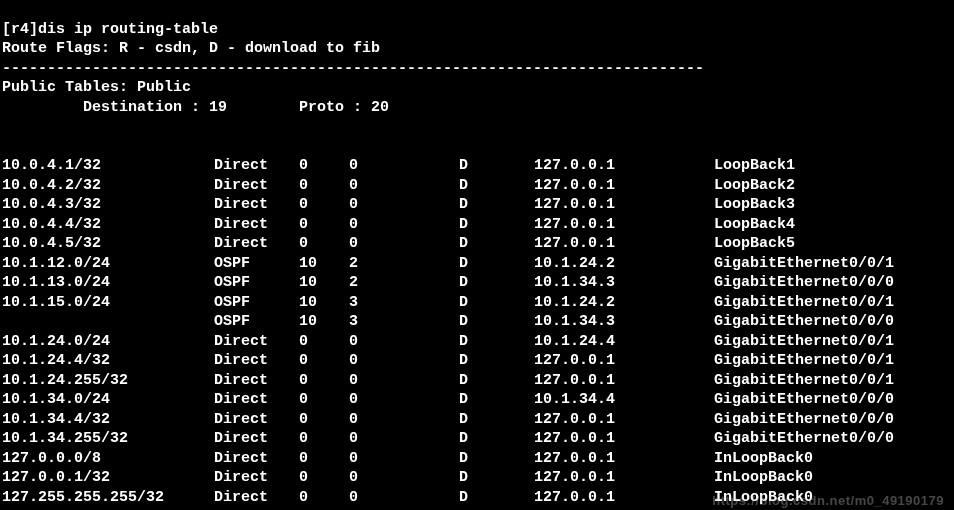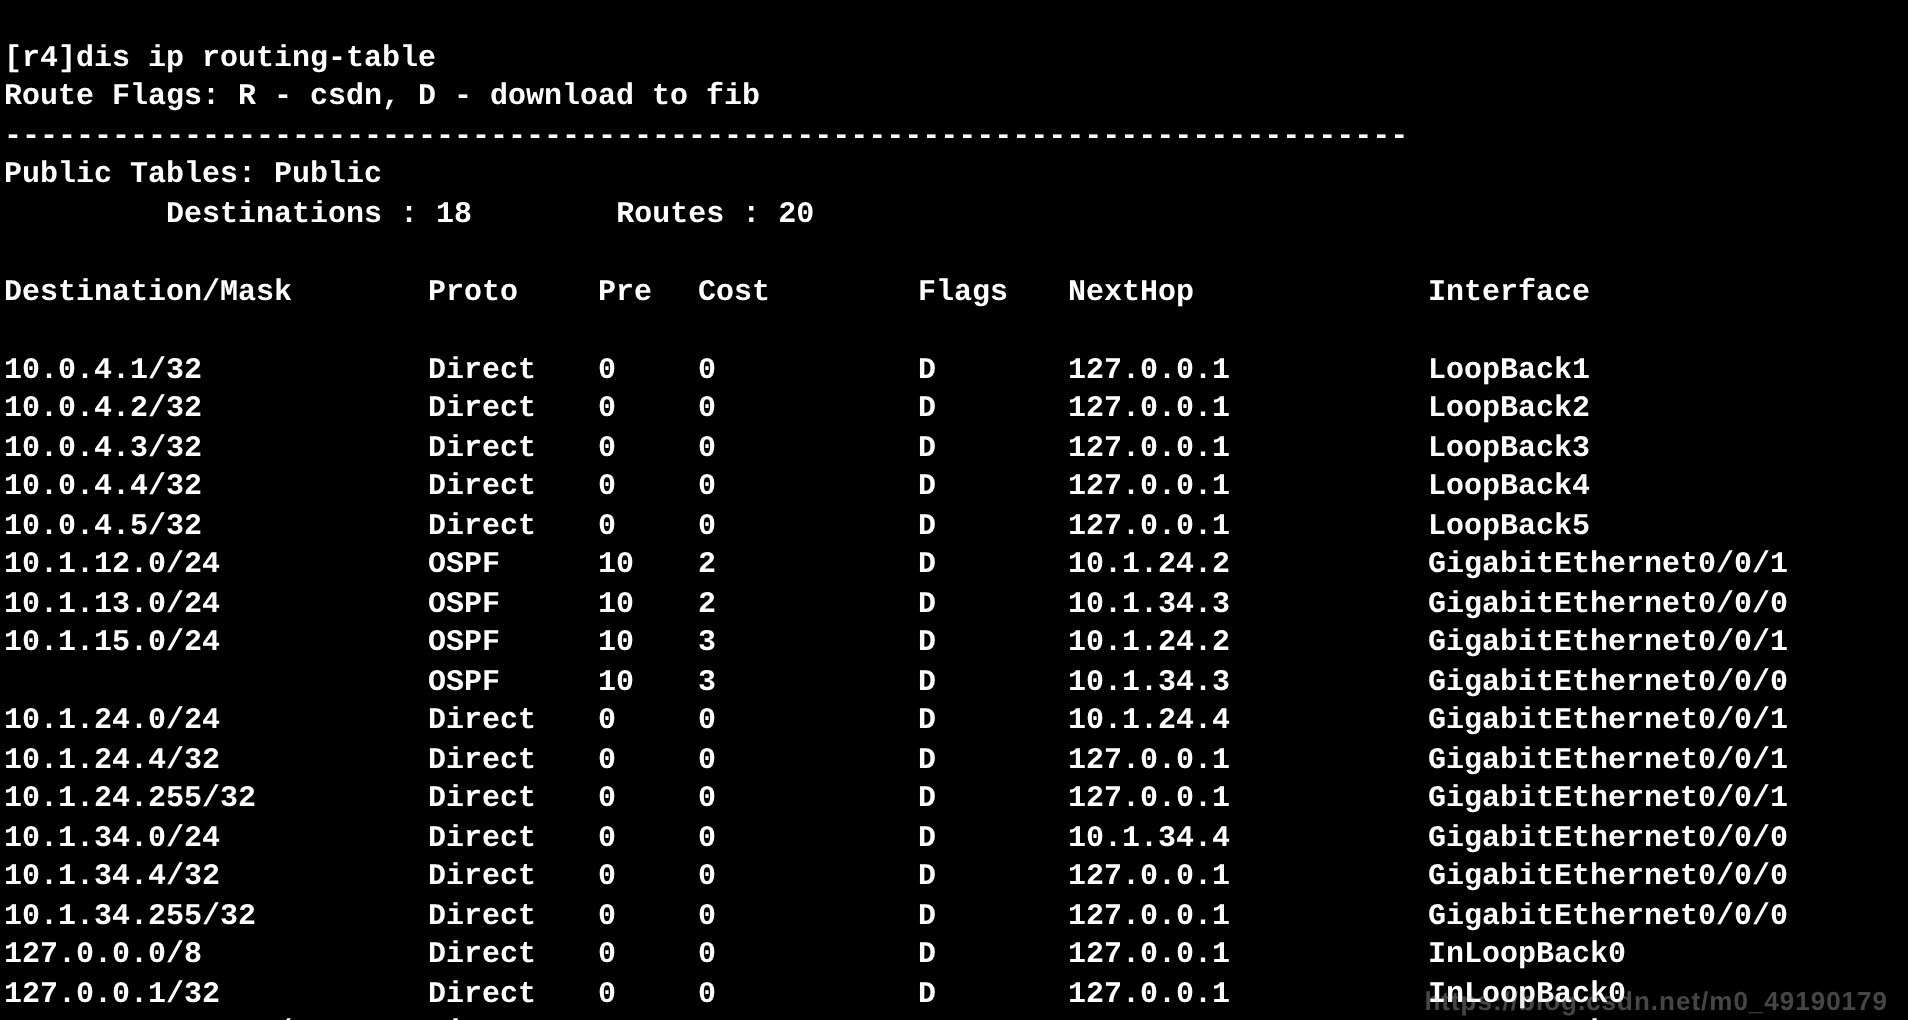--- a/index.html
+++ b/index.html
@@ -52,32 +52,23 @@
   th.col-dest { text-align: left; padding-right: 0 !important; }
 </style>
 </head>
 <body>
 
 <div class="terminal">
 <span>[r4]dis ip routing-table</span>
 <span>Route Flags: R - csdn, D - download to fib</span>
 <span>------------------------------------------------------------------------------</span>
 <span>Public Tables: Public</span>
-<span>         <span>Destinations : </span><span>18</span>        <span>Routes : </span><span>20</span></span>
+<span>         <span>Destination : </span><span>19</span>        <span>Proto : </span><span>20</span></span>
 <span> </span>
 <table class="rt">
 <thead>
-<tr>
-<th class="col-dest">Destination/Mask</th>
-<th class="col-proto">Proto</th>
-<th class="col-pre">Pre</th>
-<th class="col-cost">Cost</th>
-<th class="col-flags">Flags</th>
-<th class="col-next">NextHop</th>
-<th class="col-iface">Interface</th>
-</tr>
 <tr><td colspan="7">&nbsp;</td></tr>
 </thead>
 <tbody id="routes-body"><tr><td class="col-dest">10.0.4.1/32</td><td class="col-proto">Direct</td><td class="col-pre">0</td><td class="col-cost">0</td><td class="col-flags">D</td><td class="col-next">127.0.0.1</td><td class="col-iface">LoopBack1</td></tr><tr><td class="col-dest">10.0.4.2/32</td><td class="col-proto">Direct</td><td class="col-pre">0</td><td class="col-cost">0</td><td class="col-flags">D</td><td class="col-next">127.0.0.1</td><td class="col-iface">LoopBack2</td></tr><tr><td class="col-dest">10.0.4.3/32</td><td class="col-proto">Direct</td><td class="col-pre">0</td><td class="col-cost">0</td><td class="col-flags">D</td><td class="col-next">127.0.0.1</td><td class="col-iface">LoopBack3</td></tr><tr><td class="col-dest">10.0.4.4/32</td><td class="col-proto">Direct</td><td class="col-pre">0</td><td class="col-cost">0</td><td class="col-flags">D</td><td class="col-next">127.0.0.1</td><td class="col-iface">LoopBack4</td></tr><tr><td class="col-dest">10.0.4.5/32</td><td class="col-proto">Direct</td><td class="col-pre">0</td><td class="col-cost">0</td><td class="col-flags">D</td><td class="col-next">127.0.0.1</td><td class="col-iface">LoopBack5</td></tr><tr><td class="col-dest">10.1.12.0/24</td><td class="col-proto">OSPF</td><td class="col-pre">10</td><td class="col-cost">2</td><td class="col-flags">D</td><td class="col-next">10.1.24.2</td><td class="col-iface">GigabitEthernet0/0/1</td></tr><tr><td class="col-dest">10.1.13.0/24</td><td class="col-proto">OSPF</td><td class="col-pre">10</td><td class="col-cost">2</td><td class="col-flags">D</td><td class="col-next">10.1.34.3</td><td class="col-iface">GigabitEthernet0/0/0</td></tr><tr><td class="col-dest">10.1.15.0/24</td><td class="col-proto">OSPF</td><td class="col-pre">10</td><td class="col-cost">3</td><td class="col-flags">D</td><td class="col-next">10.1.24.2</td><td class="col-iface">GigabitEthernet0/0/1</td></tr><tr><td class="col-dest"></td><td class="col-proto">OSPF</td><td class="col-pre">10</td><td class="col-cost">3</td><td class="col-flags">D</td><td class="col-next">10.1.34.3</td><td class="col-iface">GigabitEthernet0/0/0</td></tr><tr><td class="col-dest">10.1.24.0/24</td><td class="col-proto">Direct</td><td class="col-pre">0</td><td class="col-cost">0</td><td class="col-flags">D</td><td class="col-next">10.1.24.4</td><td class="col-iface">GigabitEthernet0/0/1</td></tr><tr><td class="col-dest">10.1.24.4/32</td><td class="col-proto">Direct</td><td class="col-pre">0</td><td class="col-cost">0</td><td class="col-flags">D</td><td class="col-next">127.0.0.1</td><td class="col-iface">GigabitEthernet0/0/1</td></tr><tr><td class="col-dest">10.1.24.255/32</td><td class="col-proto">Direct</td><td class="col-pre">0</td><td class="col-cost">0</td><td class="col-flags">D</td><td class="col-next">127.0.0.1</td><td class="col-iface">GigabitEthernet0/0/1</td></tr><tr><td class="col-dest">10.1.34.0/24</td><td class="col-proto">Direct</td><td class="col-pre">0</td><td class="col-cost">0</td><td class="col-flags">D</td><td class="col-next">10.1.34.4</td><td class="col-iface">GigabitEthernet0/0/0</td></tr><tr><td class="col-dest">10.1.34.4/32</td><td class="col-proto">Direct</td><td class="col-pre">0</td><td class="col-cost">0</td><td class="col-flags">D</td><td class="col-next">127.0.0.1</td><td class="col-iface">GigabitEthernet0/0/0</td></tr><tr><td class="col-dest">10.1.34.255/32</td><td class="col-proto">Direct</td><td class="col-pre">0</td><td class="col-cost">0</td><td class="col-flags">D</td><td class="col-next">127.0.0.1</td><td class="col-iface">GigabitEthernet0/0/0</td></tr><tr><td class="col-dest">127.0.0.0/8</td><td class="col-proto">Direct</td><td class="col-pre">0</td><td class="col-cost">0</td><td class="col-flags">D</td><td class="col-next">127.0.0.1</td><td class="col-iface">InLoopBack0</td></tr><tr><td class="col-dest">127.0.0.1/32</td><td class="col-proto">Direct</td><td class="col-pre">0</td><td class="col-cost">0</td><td class="col-flags">D</td><td class="col-next">127.0.0.1</td><td class="col-iface">InLoopBack0</td></tr><tr><td class="col-dest">127.255.255.255/32</td><td class="col-proto">Direct</td><td class="col-pre">0</td><td class="col-cost">0</td><td class="col-flags">D</td><td class="col-next">127.0.0.1</td><td class="col-iface">InLoopBack0</td></tr></tbody>
 </table>
 </div>
 
 <div class="watermark">https://blog.csdn.net/m0_49190179</div>
 
 </body></html>

